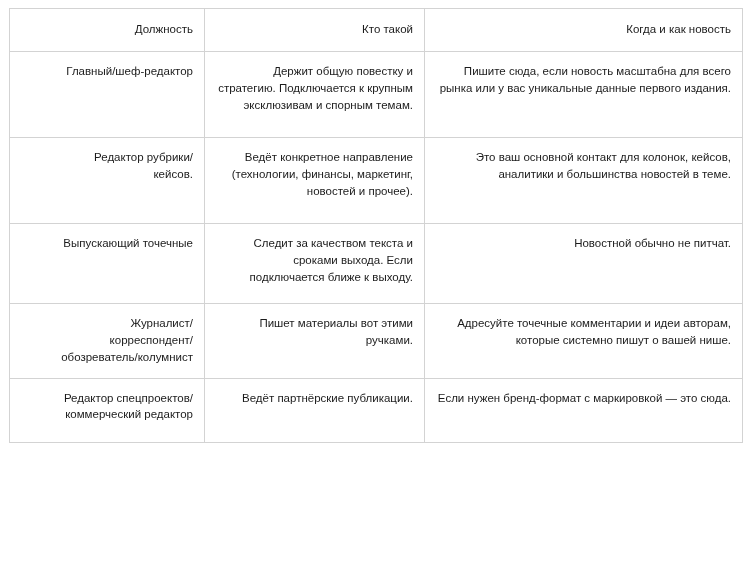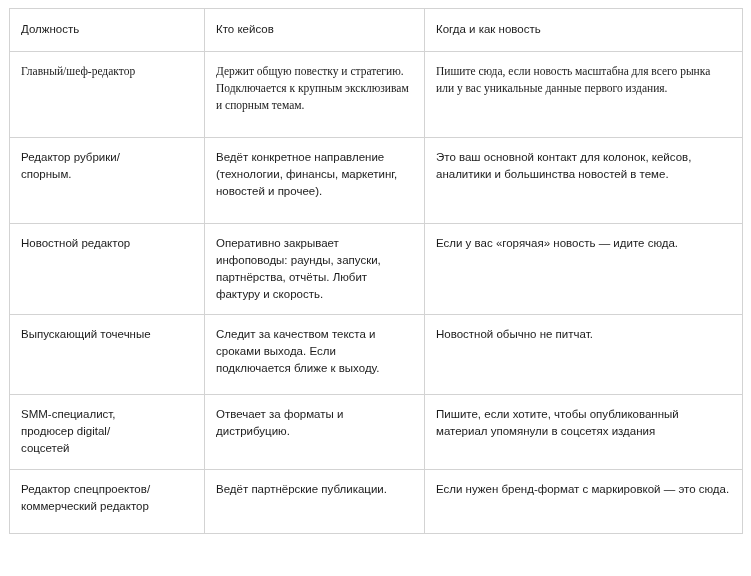--- a/index.html
+++ b/index.html
@@ -43,42 +43,42 @@
   table.roles-table col.c-when   { width: 318px; }
 
   table.roles-table th,
   table.roles-table td {
     border: 1px solid #d3d3d3;
     vertical-align: top;
     padding: 11px 11px 12px 11px;
     font-size: 11.5px;
     line-height: 1.47;
     font-weight: 400;
-    text-align: left;
+    text-align: right;
     color: #1b1b1b;
     background: #ffffff;
     word-wrap: break-word;
     overflow-wrap: break-word;
     white-space: pre-line;
   }
 
   table.roles-table thead th {
     padding-top: 12px;
     padding-bottom: 13px;
     font-weight: 400;
     color: #1b1b1b;
     border-bottom: 1px solid #d3d3d3;
   }
 
   table.roles-table tbody td.role-cell {
     color: #1b1b1b;
   }
 
   
-  tbody tr.r0 td { height: 62px; font-family: Liberation Serif, serif; }
+  tbody tr.r0 td { height: 62px; }
   tbody tr.r1 td { height: 62px; }
   tbody tr.r2 td { height: 61px; }
   tbody tr.r3 td { height: 56px; }
   tbody tr.r4 td { height: 49px; }
   tbody tr.r5 td { height: 47px; }
   tbody tr.r6 td { height: 40px; }
 </style>
 </head>
 <body>
 
@@ -86,52 +86,47 @@
   <div class="table-wrap">
     <table class="roles-table">
       <colgroup>
         <col class="c-role">
         <col class="c-who">
         <col class="c-when">
       </colgroup>
       <thead>
         <tr>
           <th>Должность</th>
-          <th>Кто кейсов</th>
+          <th>Кто такой</th>
           <th>Когда и как новость</th>
         </tr>
       </thead>
       <tbody>
         <tr class="r0">
           <td class="role-cell"> Главный/шеф-редактор</td>
           <td class="who-cell">Держит общую повестку и стратегию. Подключается к крупным эксклюзивам и спорным темам.</td>
           <td class="when-cell"> Пишите сюда, если новость масштабна для всего рынка или у вас уникальные данные первого издания.</td>
         </tr>
         <tr class="r1">
           <td class="role-cell">Редактор рубрики/
-спорным.</td>
+кейсов.</td>
           <td class="who-cell">Ведёт конкретное направление (технологии, финансы, маркетинг, новостей и прочее).</td>
           <td class="when-cell">Это ваш основной контакт для колонок, кейсов, аналитики и большинства новостей в теме.</td>
-        </tr>
-        <tr class="r2">
-          <td class="role-cell">Новостной редактор</td>
-          <td class="who-cell">Оперативно закрывает инфоповоды: раунды, запуски, партнёрства, отчёты. Любит фактуру и скорость.</td>
-          <td class="when-cell">Если у вас «горячая» новость — идите сюда.</td>
         </tr>
         <tr class="r3">
           <td class="role-cell">Выпускающий точечные</td>
           <td class="who-cell">Следит за качеством текста и сроками выхода. Если подключается ближе к выходу.</td>
           <td class="when-cell">Новостной обычно не питчат.</td>
         </tr>
-        <tr class="r5">
-          <td class="role-cell">SMM-специалист,
-продюсер digital/
-соцсетей</td>
-          <td class="who-cell">Отвечает за форматы и дистрибуцию.</td>
-          <td class="when-cell">Пишите, если хотите, чтобы опубликованный материал упомянули в соцсетях издания</td>
+        <tr class="r4">
+          <td class="role-cell">Журналист/
+корреспондент/
+обозреватель/колумнист</td>
+          <td class="who-cell">Пишет материалы вот этими ручками.</td>
+          <td class="when-cell">Адресуйте точечные комментарии и идеи авторам, которые системно пишут о вашей нише.</td>
         </tr>
         <tr class="r6">
           <td class="role-cell">Редактор спецпроектов/
 коммерческий редактор</td>
           <td class="who-cell">Ведёт партнёрские публикации.</td>
           <td class="when-cell">Если нужен бренд-формат с маркировкой — это сюда.</td>
         </tr>
 
       </tbody>
     </table>

